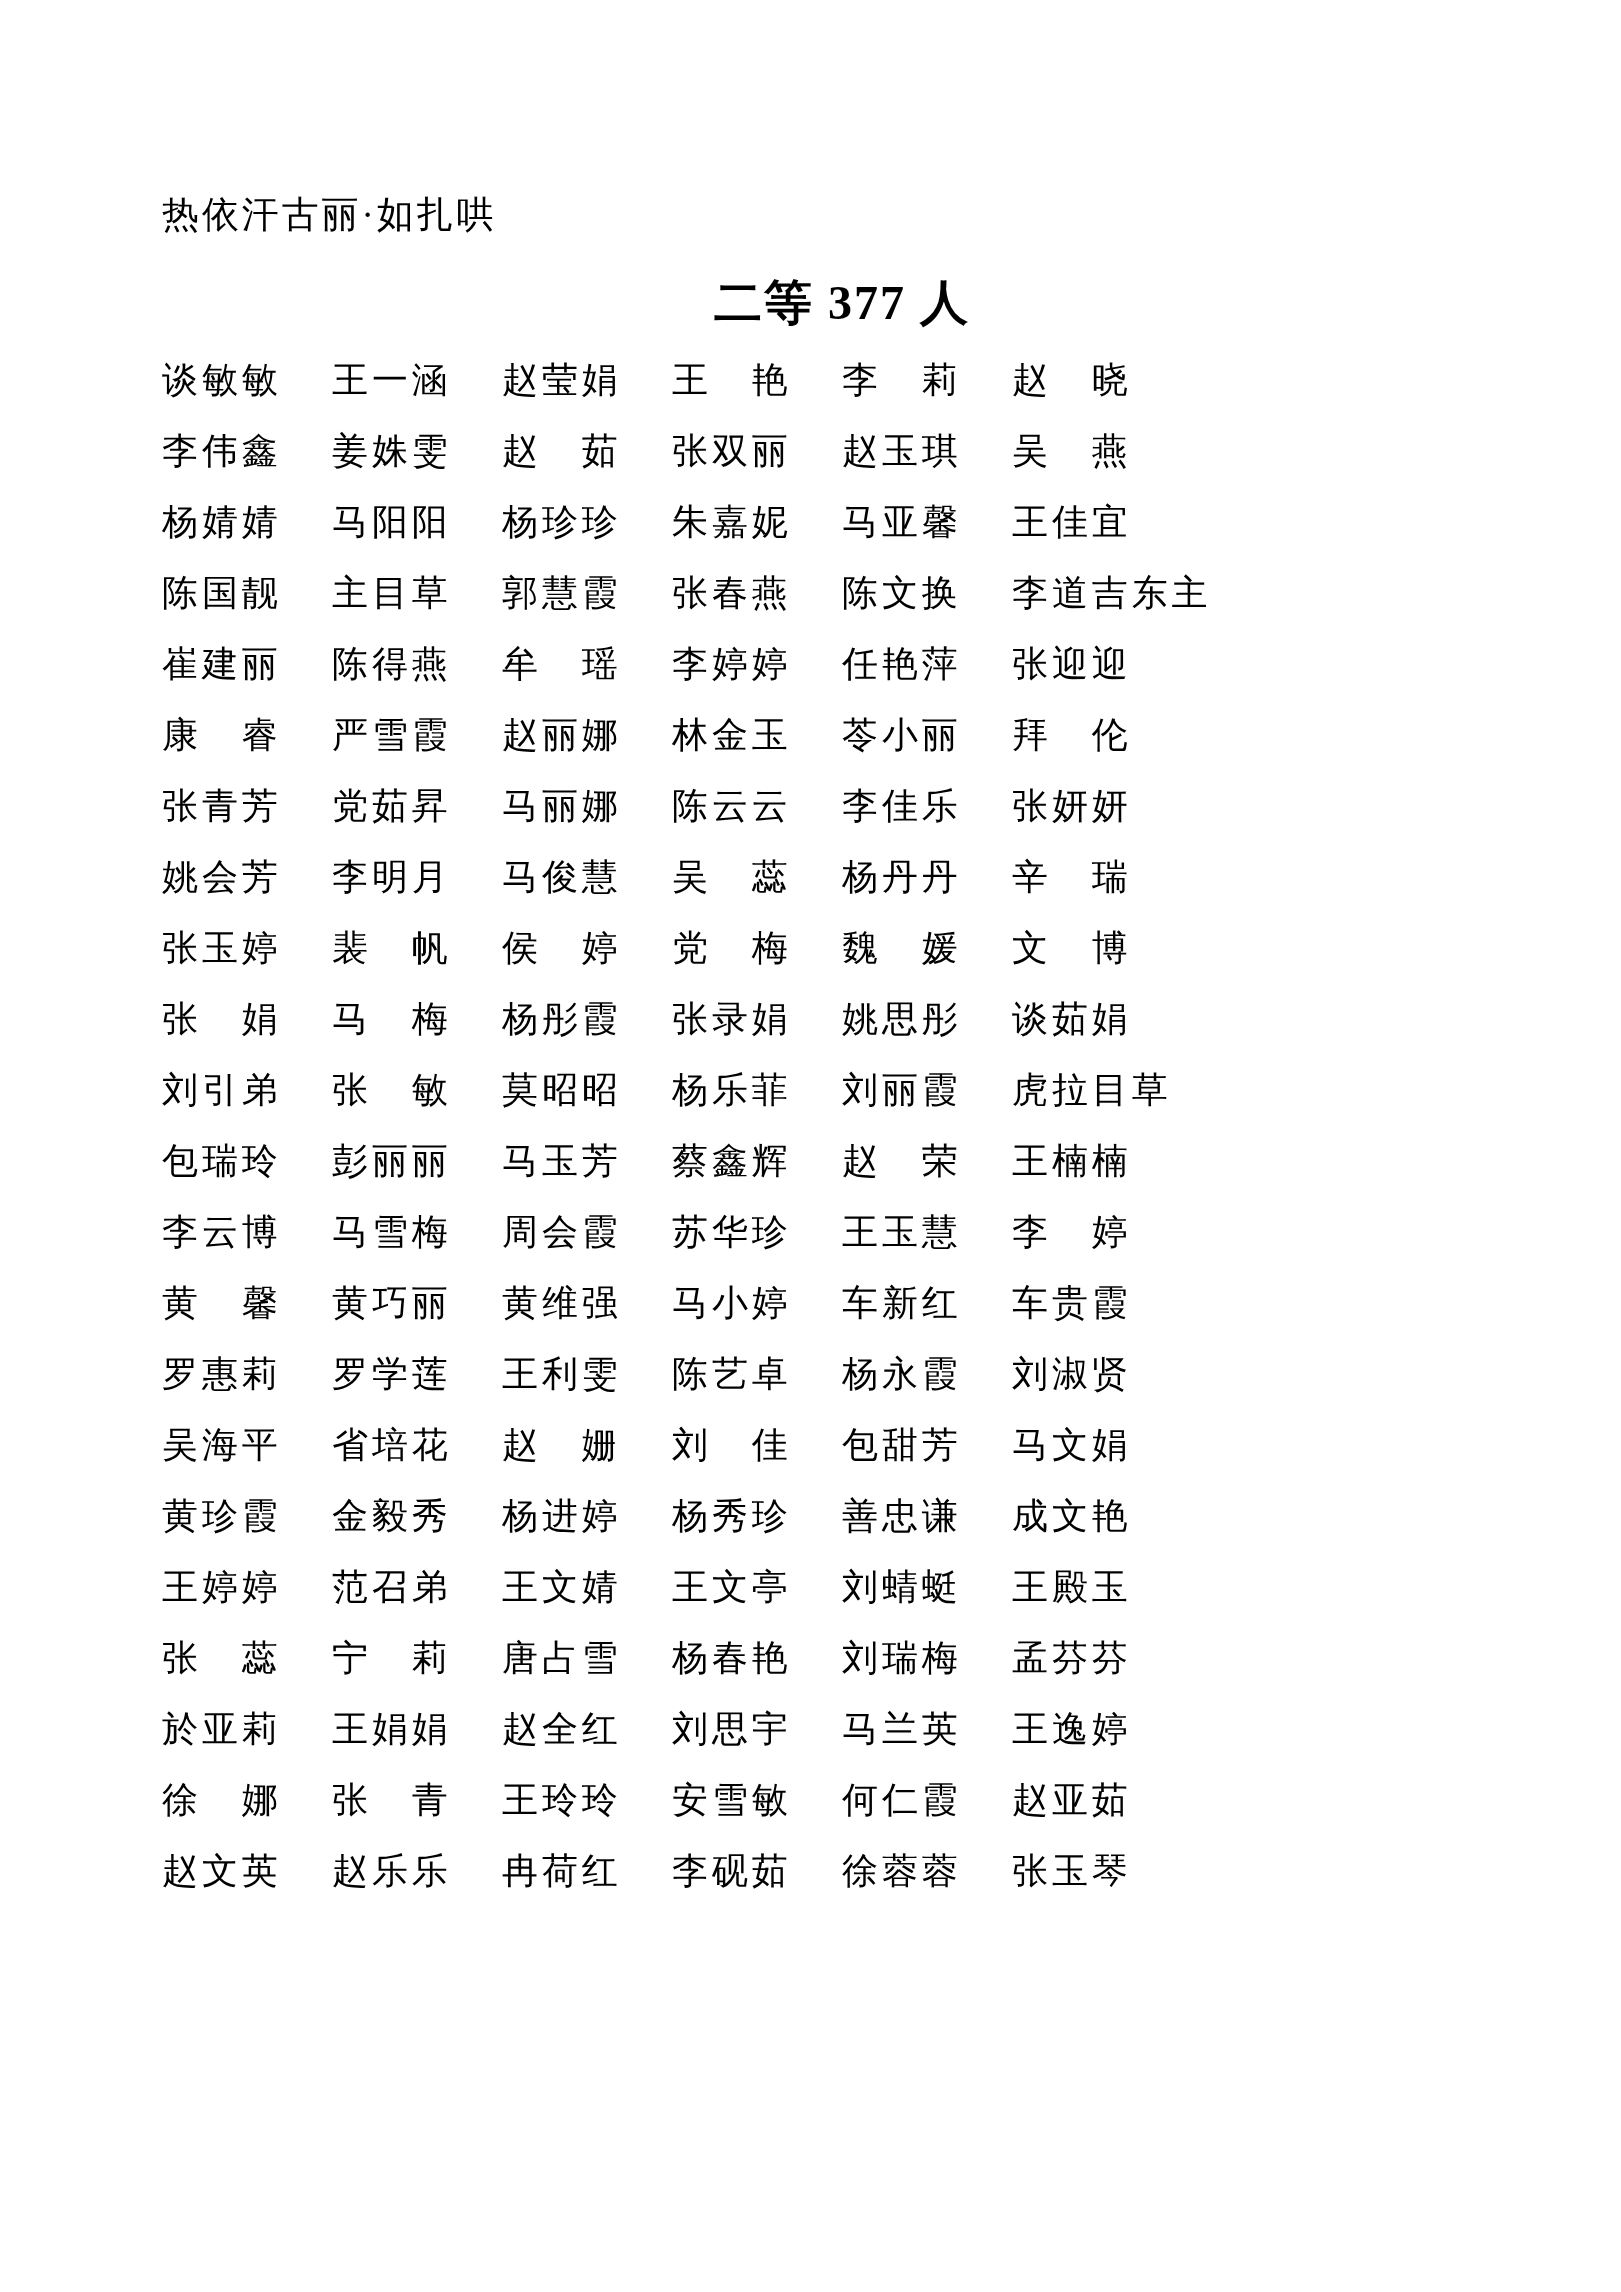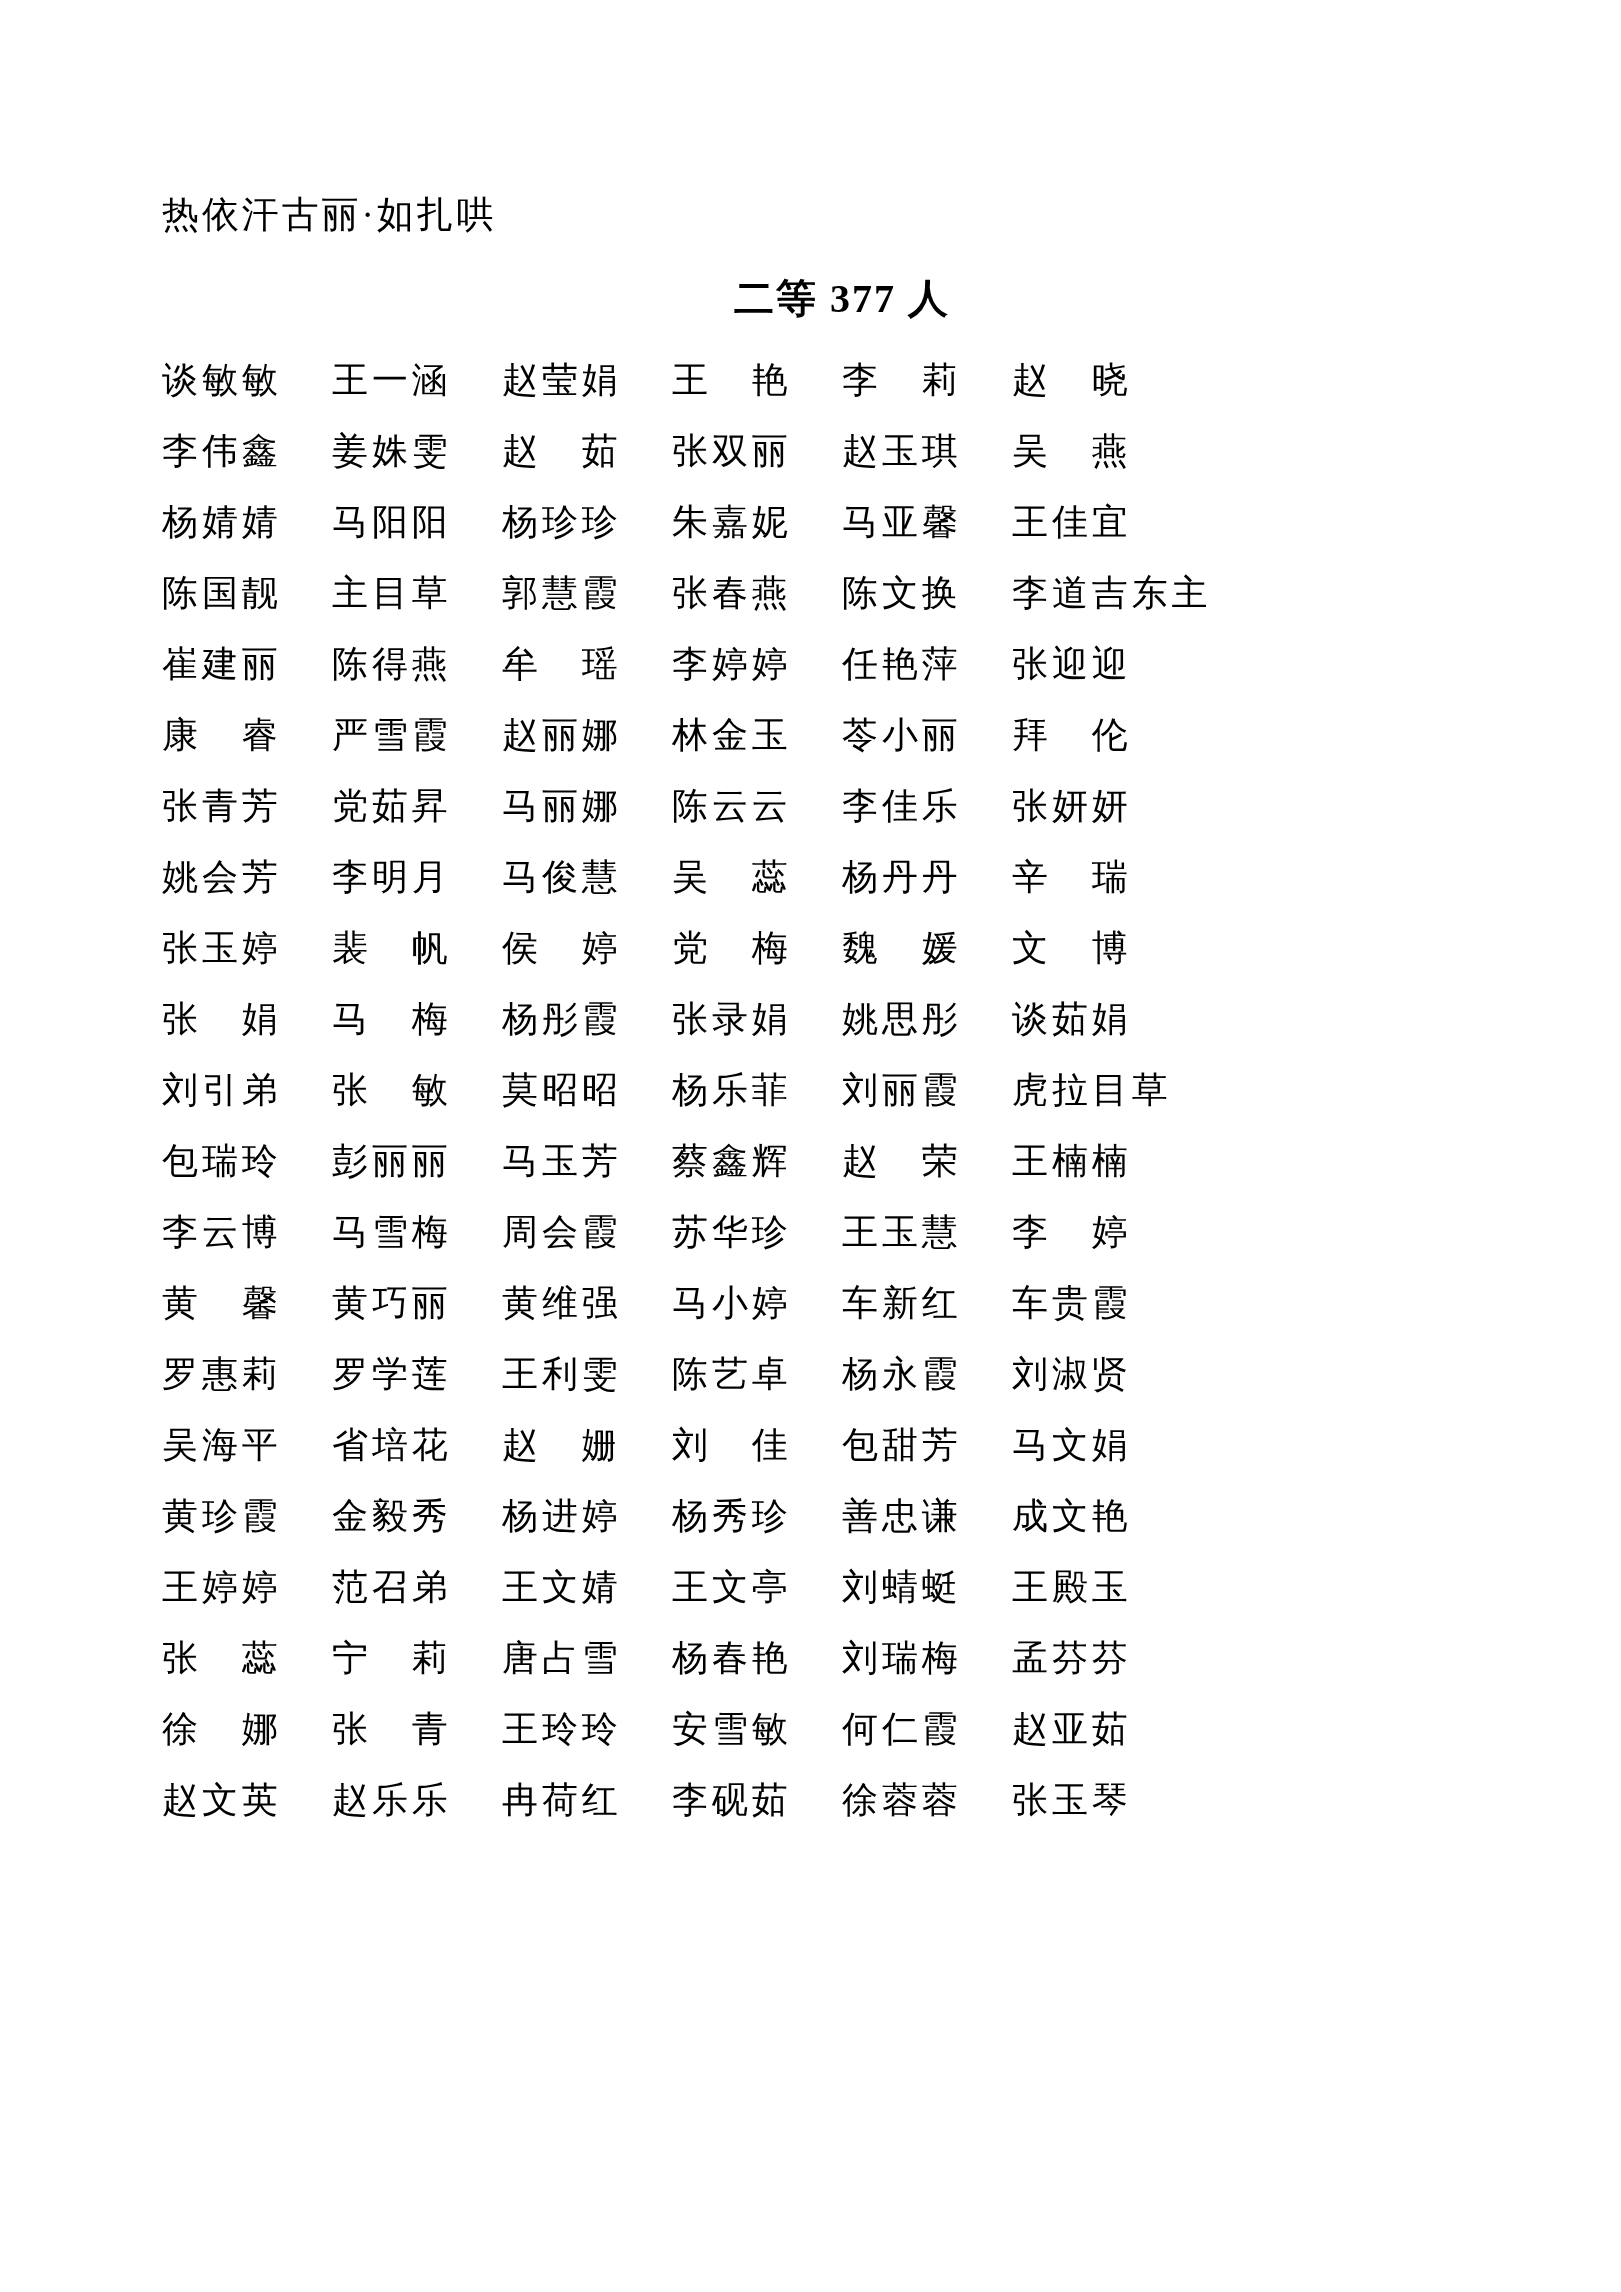--- a/index.html
+++ b/index.html
@@ -30,21 +30,21 @@
     letter-spacing: 2.9px;
     white-space: nowrap;
   }
   .section-title {
     position: absolute;
     left: 0;
     top: 271px;
     width: 100%;
     margin: 0;
     text-align: center;
-    font-size: 40px;
+    font-size: 48px;
     font-weight: bold;
     letter-spacing: 2px;
     padding-left: 63px;
     box-sizing: border-box;
     white-space: nowrap;
   }
   .names-table {
     position: absolute;
     left: 162px;
     top: 345px;
@@ -221,20 +221,28 @@
       </div>
       <div class="name-row">
         <span class="name-cell">张　蕊</span>
         <span class="name-cell">宁　莉</span>
         <span class="name-cell">唐占雪</span>
         <span class="name-cell">杨春艳</span>
         <span class="name-cell">刘瑞梅</span>
         <span class="name-cell">孟芬芬</span>
       </div>
       <div class="name-row">
+        <span class="name-cell">於亚莉</span>
+        <span class="name-cell">王娟娟</span>
+        <span class="name-cell">赵全红</span>
+        <span class="name-cell">刘思宇</span>
+        <span class="name-cell">马兰英</span>
+        <span class="name-cell">王逸婷</span>
+      </div>
+      <div class="name-row">
         <span class="name-cell">徐　娜</span>
         <span class="name-cell">张　青</span>
         <span class="name-cell">王玲玲</span>
         <span class="name-cell">安雪敏</span>
         <span class="name-cell">何仁霞</span>
         <span class="name-cell">赵亚茹</span>
       </div>
       <div class="name-row">
         <span class="name-cell">赵文英</span>
         <span class="name-cell">赵乐乐</span>

